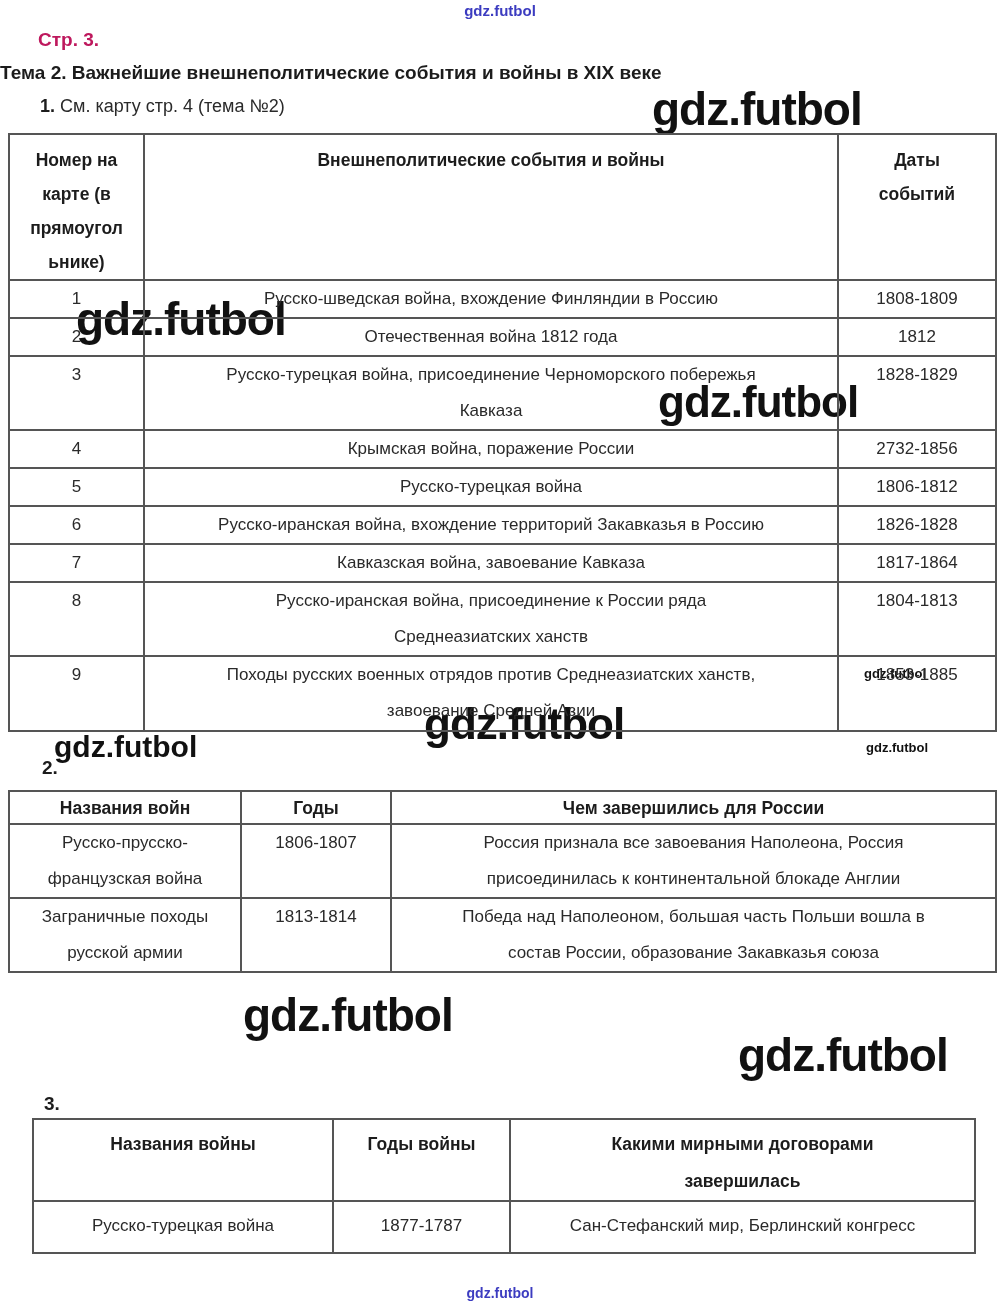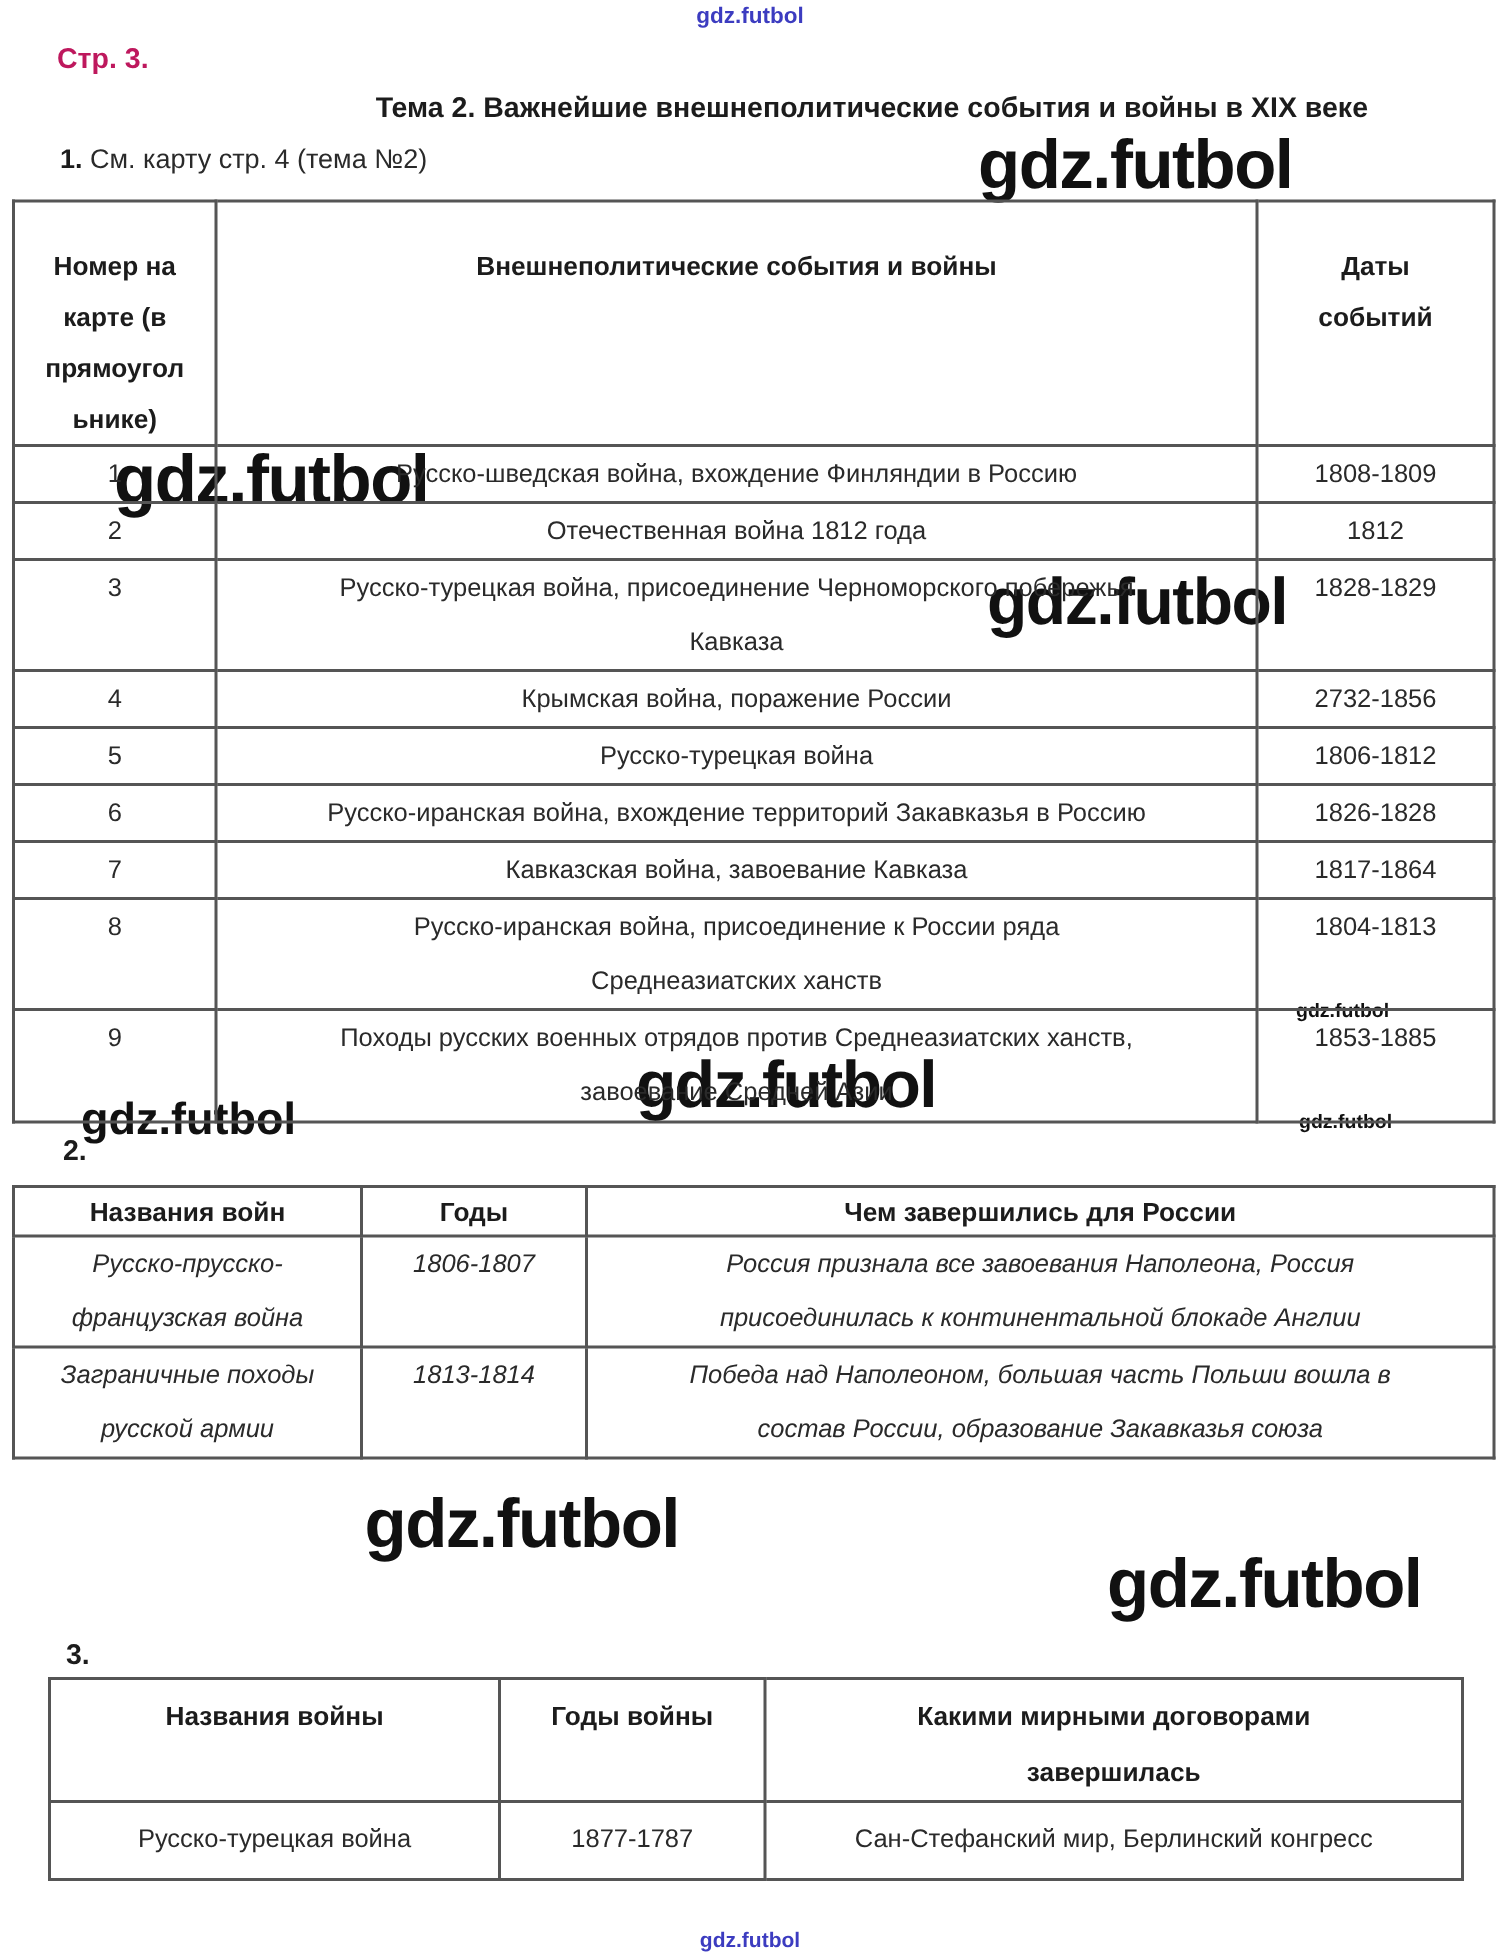--- a/index.html
+++ b/index.html
@@ -9,40 +9,40 @@
   
   .wm{position:absolute;white-space:nowrap;color:#111;font-weight:600;line-height:1;user-select:none;}
   .wm-big{font-size:46px;letter-spacing:-1px;}
   .wm-big2{font-size:44px;letter-spacing:-1px;}
   .wm-med{font-size:30px;}
   .wm-small{font-size:13px;font-weight:700;}
   .wm-blue{font-size:15px;font-weight:700;color:#3c3cc0;}
   .wm-blue2{font-size:14px;font-weight:700;color:#3c3cc0;}
 
   .hdr-str{position:absolute;left:38px;top:29px;font-size:19px;font-weight:700;color:#be185d;}
-  .hdr-title{position:absolute;left:0;top:62px;width:912px;text-align:right;
+  .hdr-title{position:absolute;left:0;top:62px;width:912px;text-align:left;
              font-size:19px;font-weight:700;color:#1c1c1c;}
   .task-line{position:absolute;left:40px;top:96px;font-size:18px;color:#2a2a2a;}
   .task-line b{color:#1c1c1c;}
   .sec-label{position:absolute;font-size:19px;font-weight:700;color:#1c1c1c;}
 
   table{border-collapse:collapse;table-layout:fixed;position:absolute;background:transparent;}
   th,td{border:2px solid #555;padding:0 4px;text-align:center;overflow:hidden;}
   th{font-weight:700;color:#1c1c1c;vertical-align:top;}
   td{vertical-align:top;color:#2a2a2a;}
 
   
   .t1{left:8px;top:133px;width:987px;font-size:17px;}
-  .t1 th{font-size:17.5px;line-height:34px;padding-top:25px;}
+  .t1 th{font-size:17.5px;line-height:34px;padding-top:8px;}
   .t1 td{line-height:36px;}
 
   
   .t2{left:8px;top:790px;width:987px;font-size:17px;}
   .t2 th{line-height:29px;padding-top:2px;font-size:17.5px;}
-  .t2 td{line-height:36px;font-style:italic;}
+  .t2 td{line-height:36px;}
 
   
   .t3{left:32px;top:1118px;width:942px;font-size:17px;padding-left:21px;}
   .t3 th{line-height:37px;padding-top:6px;font-size:17.5px;}
   .t3 td{line-height:48px;}
 </style>
 </head>
 <body>
 
 <div class="page">

